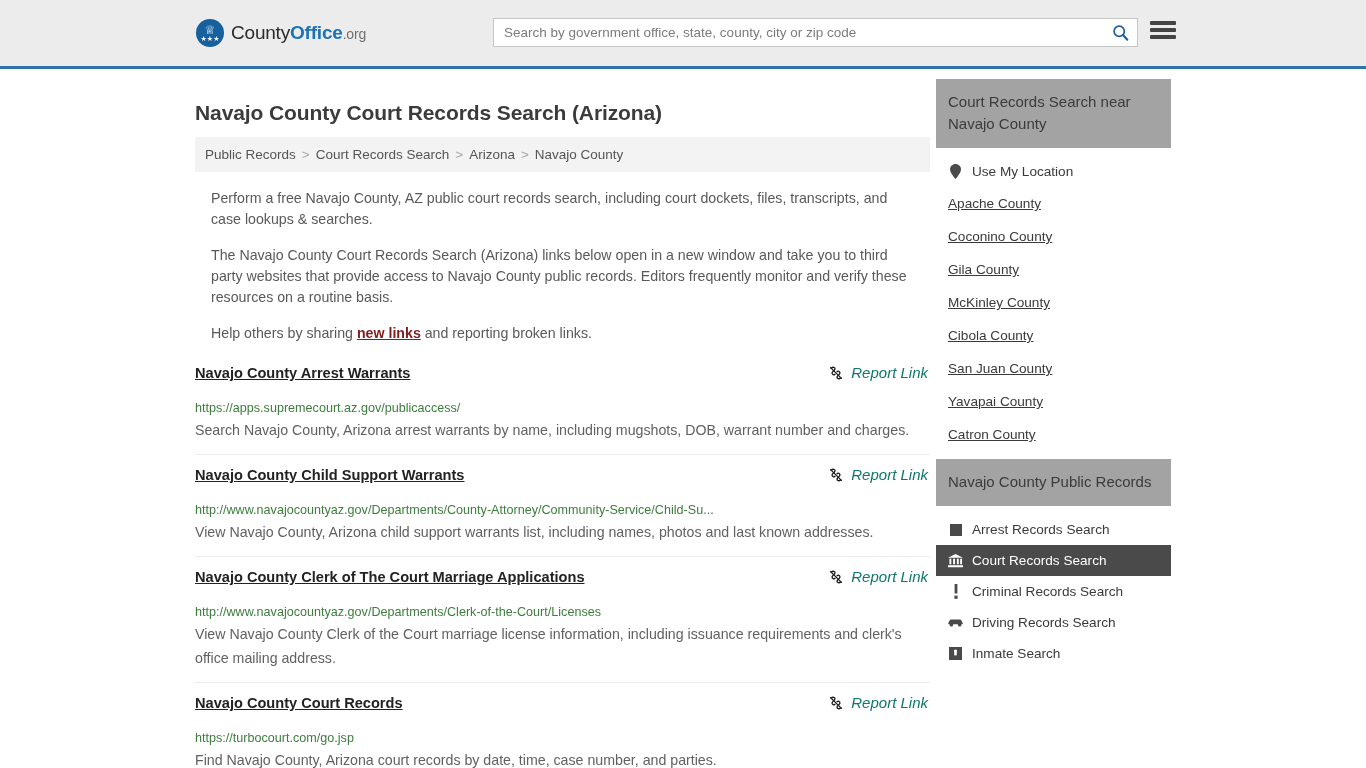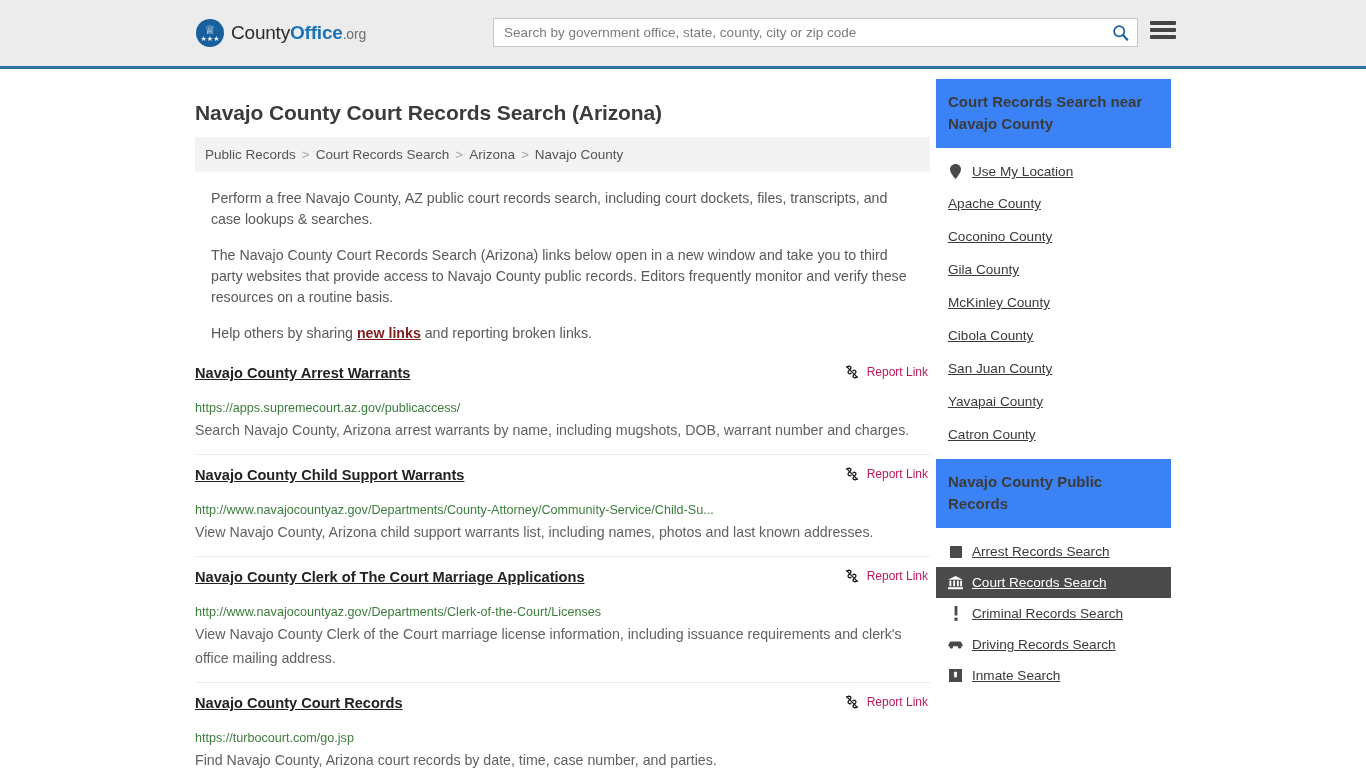--- a/index.html
+++ b/index.html
@@ -168,64 +168,64 @@
     font-weight: bold;
     color: #222222;
     text-decoration: underline;
     cursor: pointer;
     line-height: 20px;
     max-width: 600px;
   }
   .report-link {
     display: flex; align-items: center;
     gap: 7px;
-    font-size: 12px;
-    color: #be185d;
+    font-size: 15px;
+    color: #0f766e;
     cursor: pointer;
     white-space: nowrap;
     margin-top: 1px;
     padding-right: 2px;
+    font-style: italic;
   }
   .result-url {
     font-size: 12.6px;
     color: #3c7d3c;
     margin-top: 17px;
     line-height: 16px;
     word-break: break-all;
   }
   .result-desc {
     font-size: 14.2px;
     color: #616161;
     line-height: 24px;
     margin-top: 2px;
     padding-right: 20px;
   }
 
   
   .side-card { margin-bottom: 8px; }
   .side-head {
-    background: #3b82f6;
+    background: #a3a3a3;
     padding: 12px 12px 13px 12px;
     font-size: 15px;
-    font-weight: bold;
+    font-weight: normal;
     color: #3b3b3b;
     line-height: 22px;
   }
   .side-list { padding: 8px 0 0 0; }
   .side-item {
     display: flex;
     align-items: center;
     gap: 9px;
     padding: 8px 12px;
     font-size: 13.6px;
     color: #3a3a3a;
     cursor: pointer;
   }
   .side-item .label {
-    text-decoration: underline;
   }
   .side-item.active {
     background: #4a4a4a;
     color: #ffffff;
   }
   .side-item.active .label { color: #ffffff; }
   .side-icon {
     width: 15px; height: 15px;
     display: flex; align-items: center; justify-content: center;
     flex: none;

